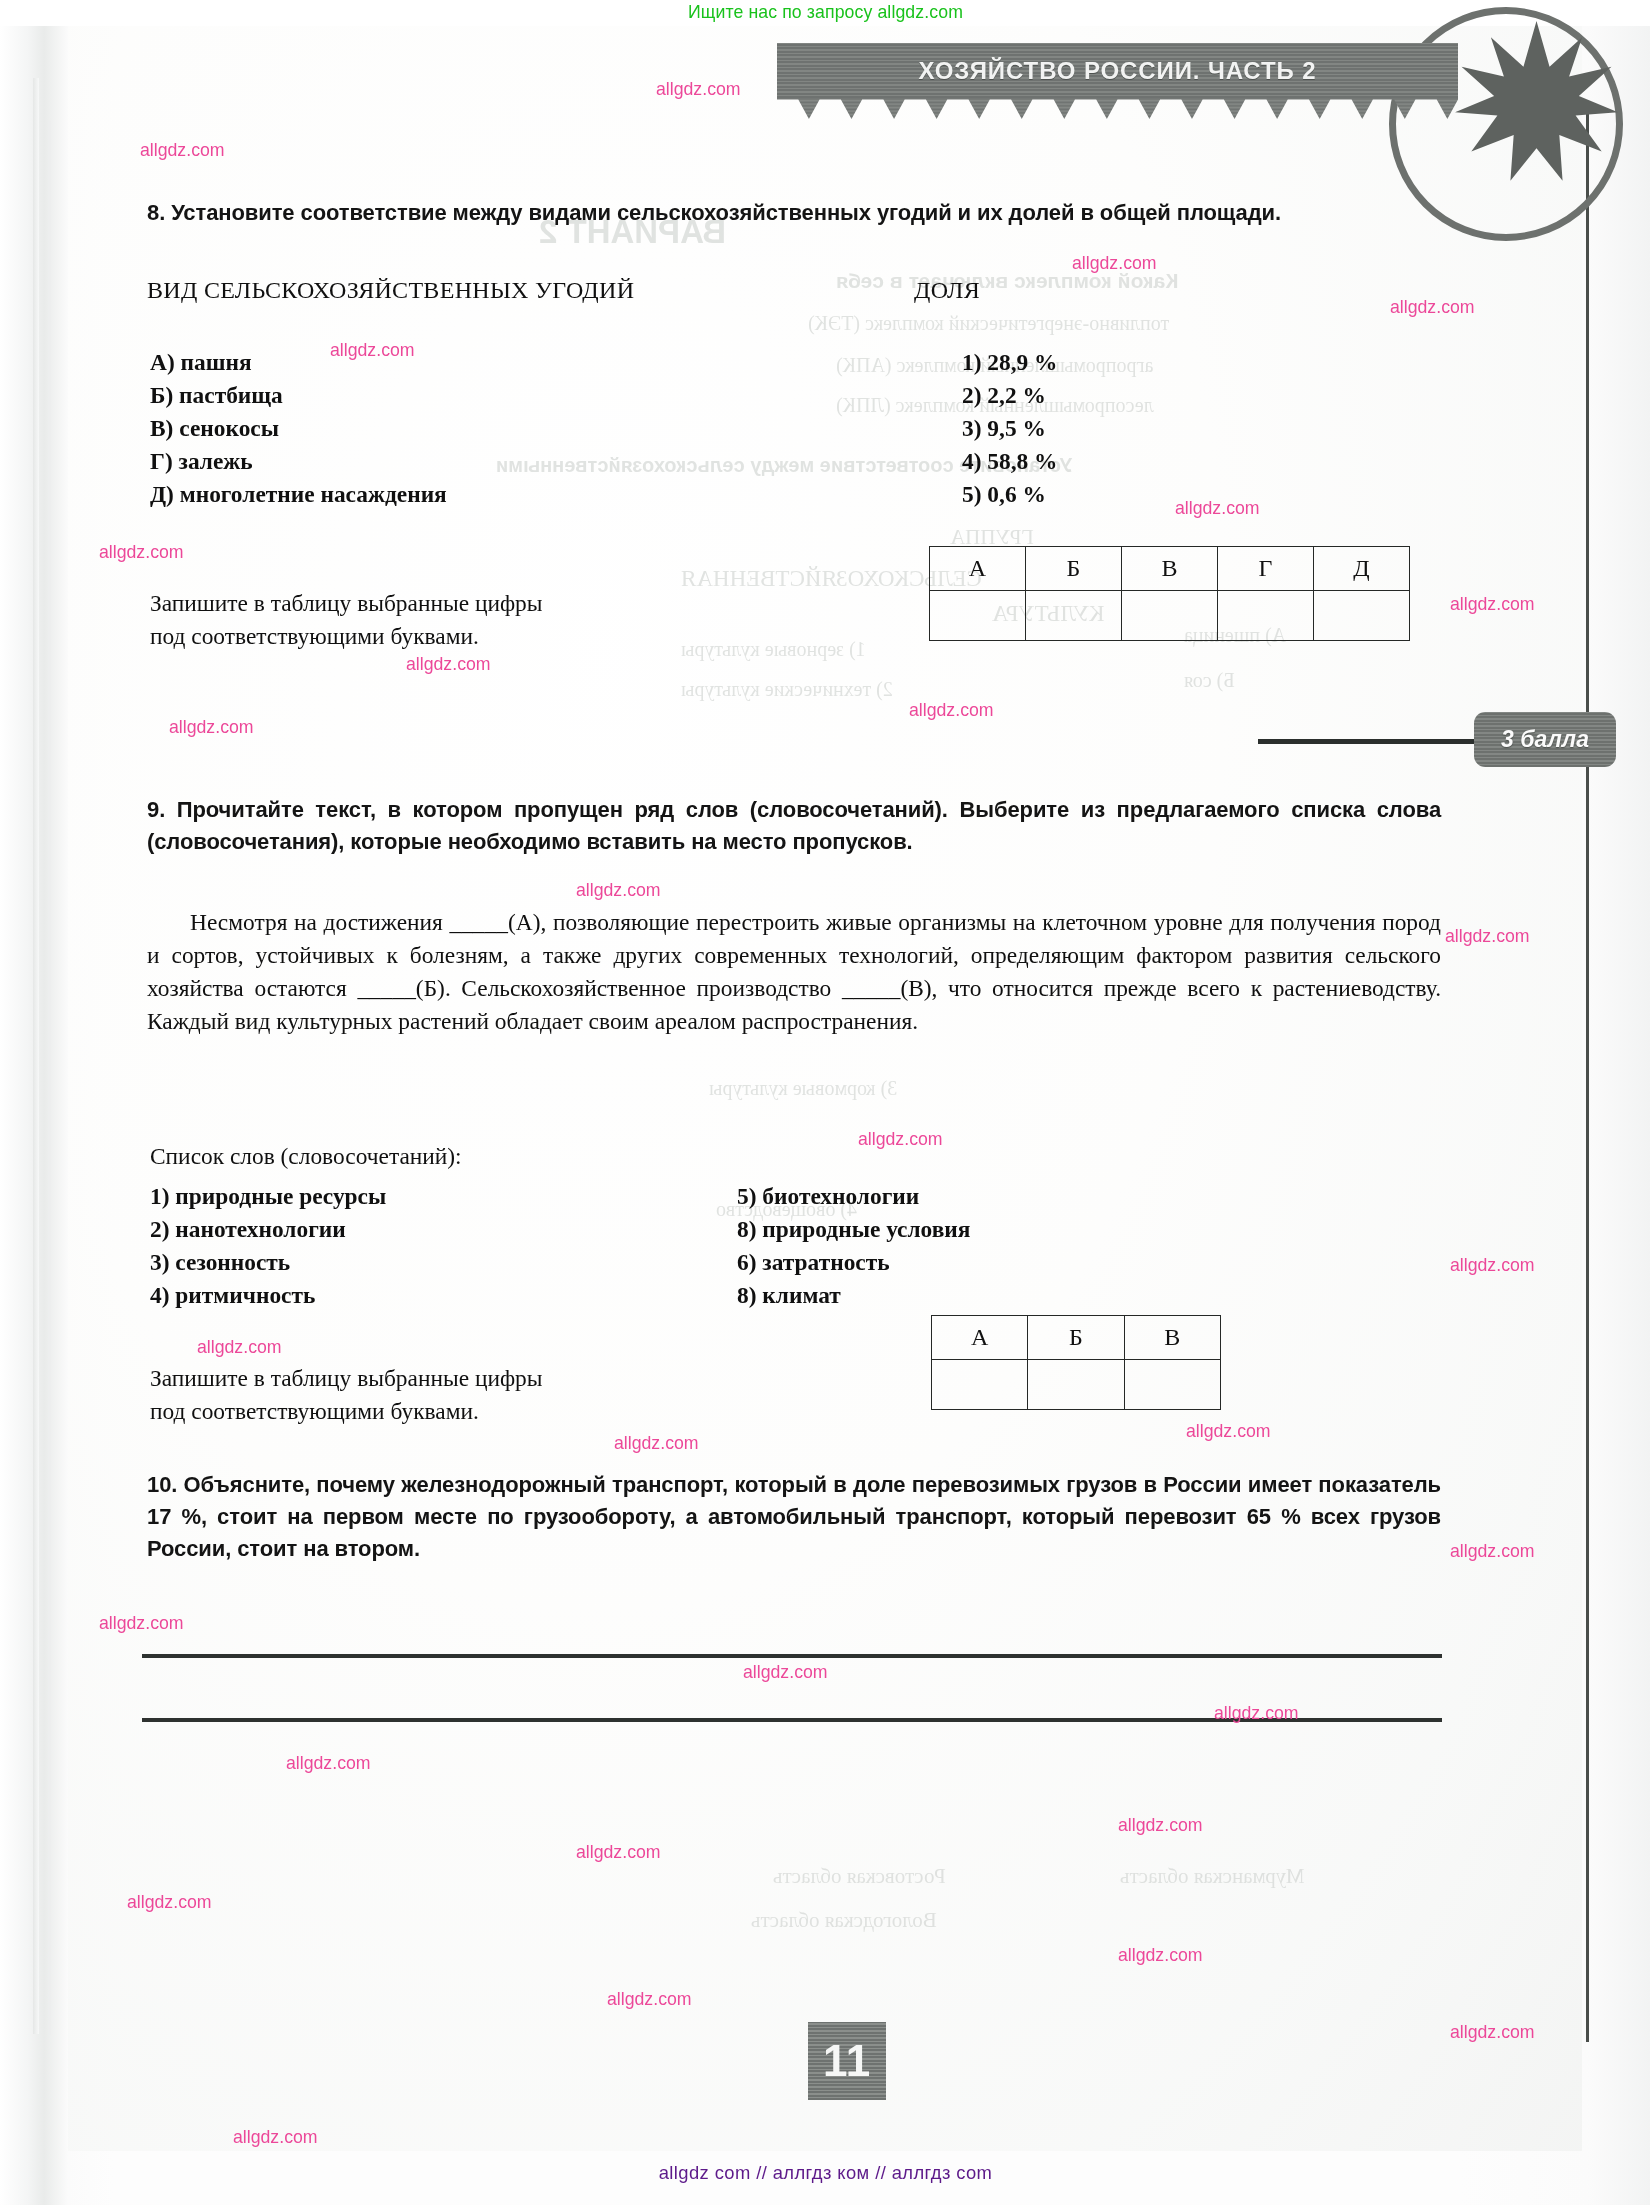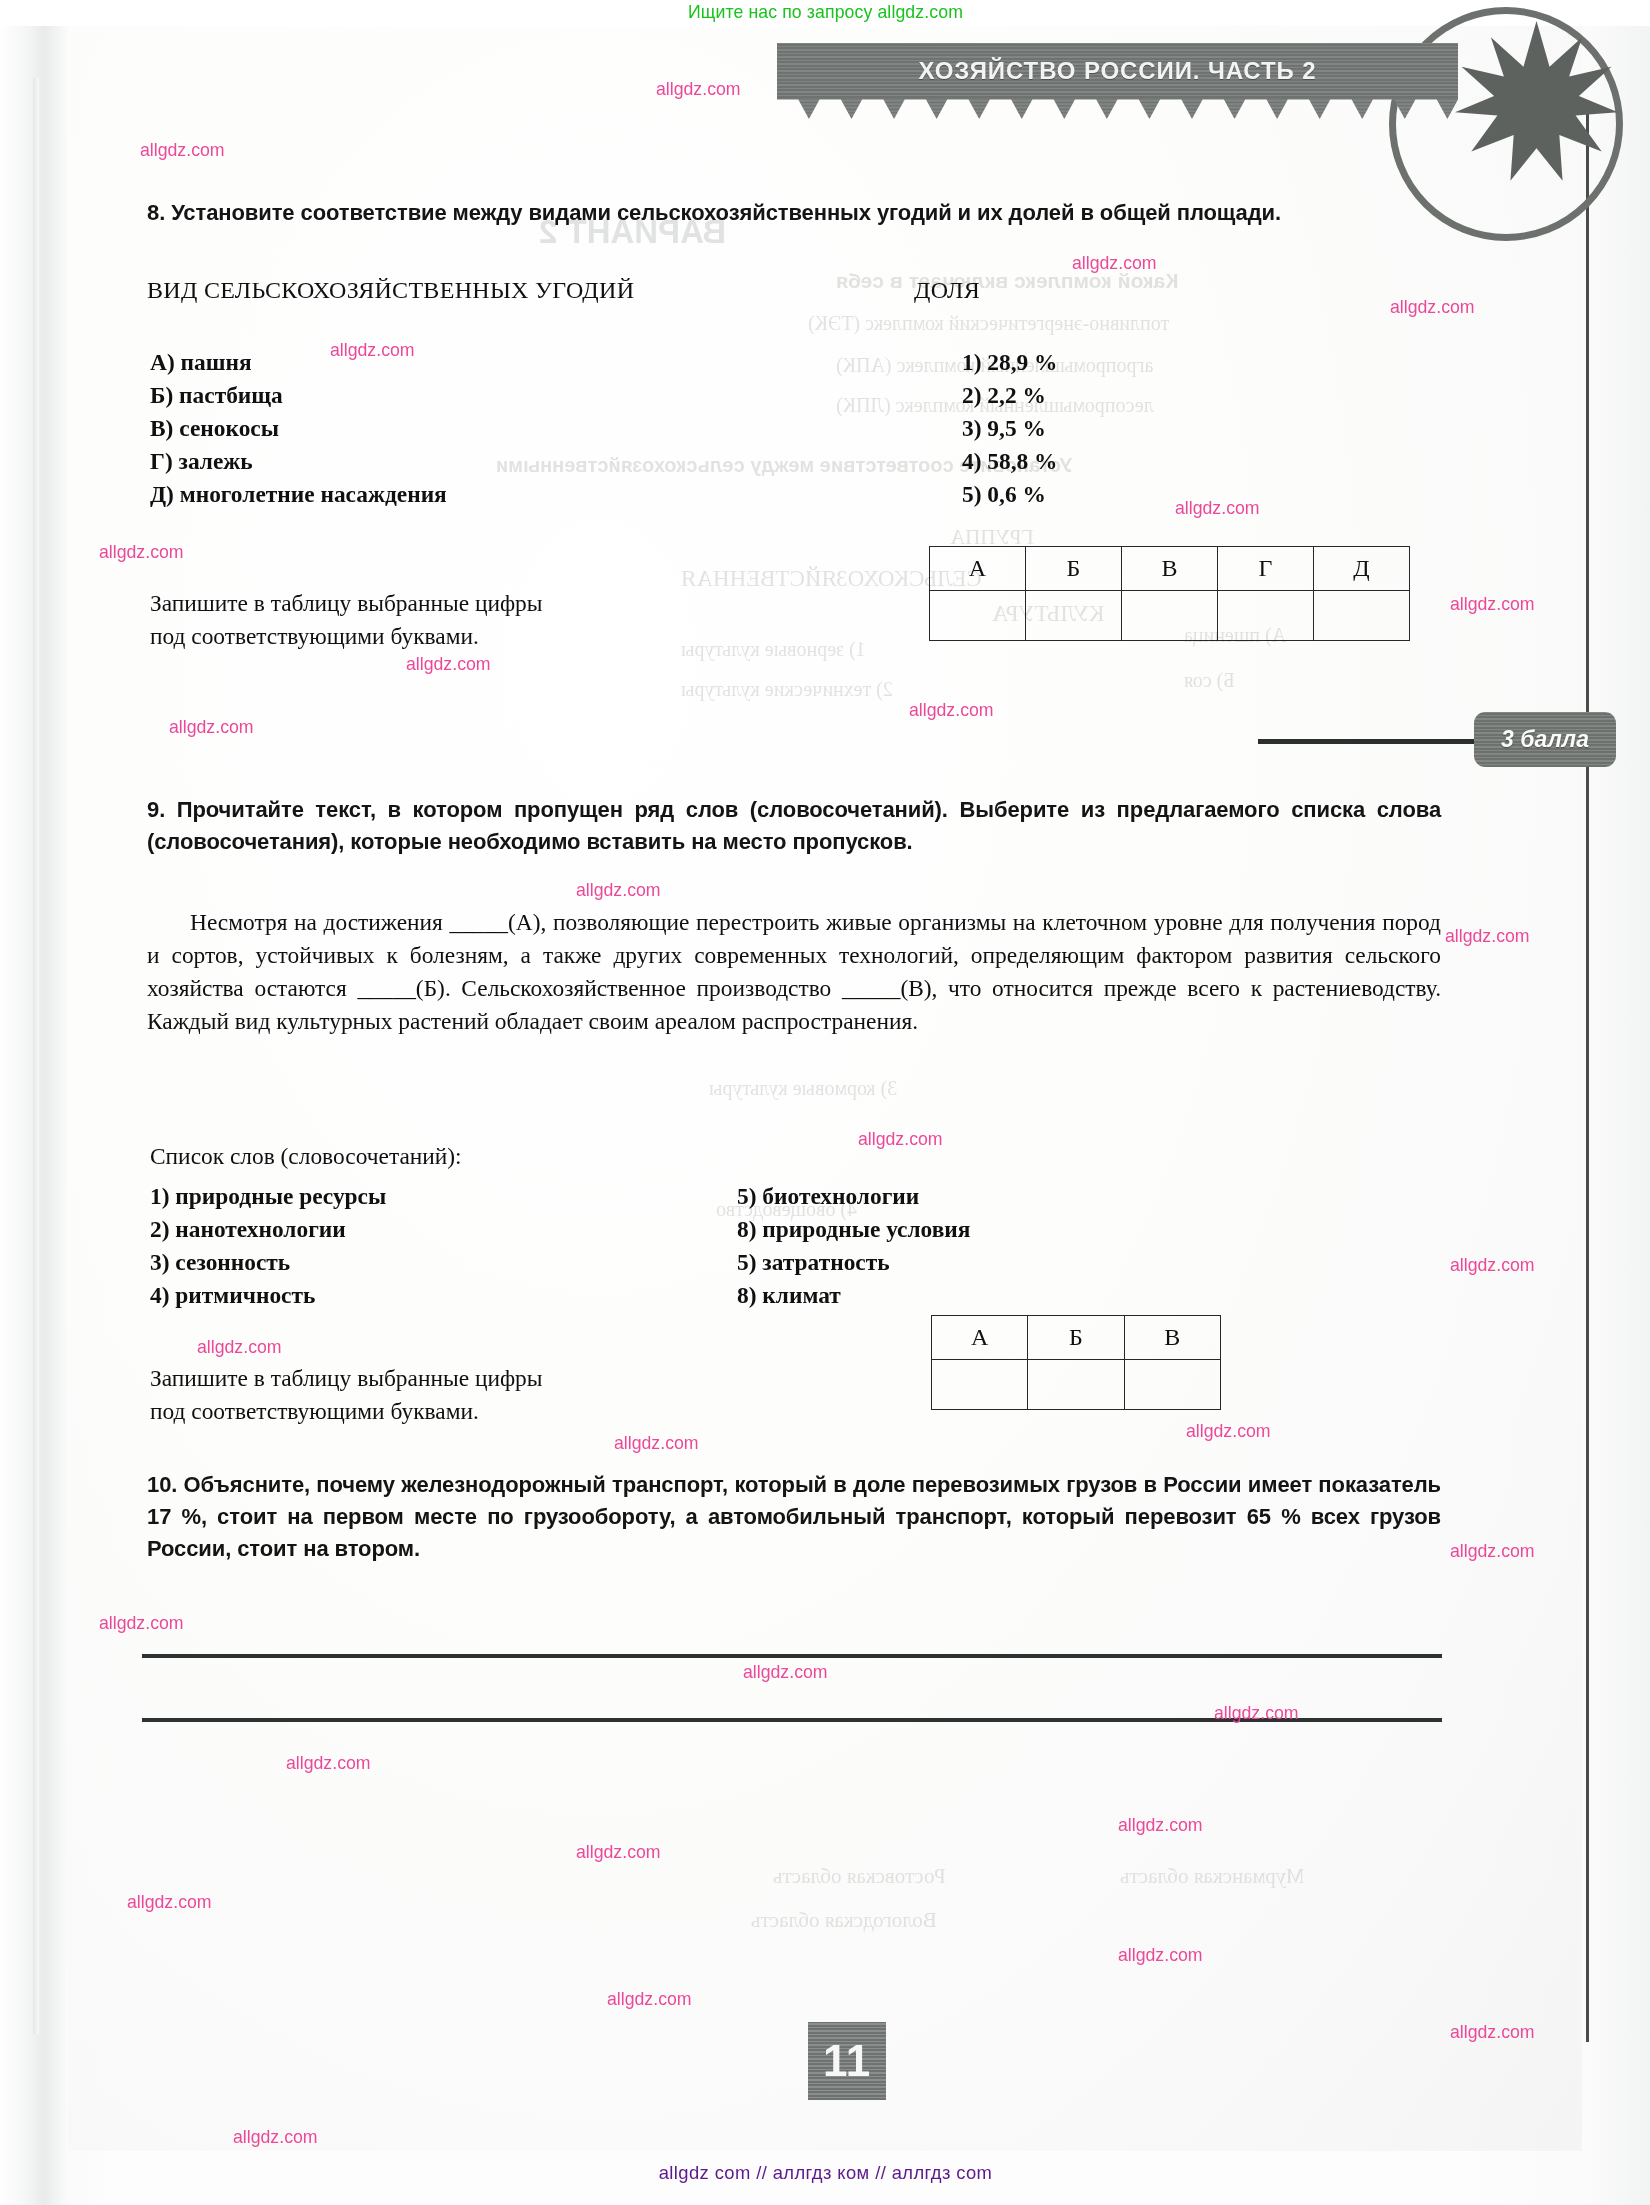--- a/index.html
+++ b/index.html
@@ -312,21 +312,21 @@
   <ul class="plain serif qnum-block" style="left:150px; top:1180px;">
     <li>1)  природные ресурсы</li>
     <li>2)  нанотехнологии</li>
     <li>3)  сезонность</li>
     <li>4)  ритмичность</li>
   </ul>
 
   <ul class="plain serif qnum-block" style="left:737px; top:1180px;">
     <li>5)  биотехнологии</li>
     <li>8)  природные условия</li>
-    <li>5)  затратность</li>
+    <li>6)  затратность</li>
     <li>8)  климат</li>
   </ul>
 
   <div class="qnum-block serif" style="left:150px; top:1362px; width:539px;">
     <div>Запишите в таблицу выбранные цифры</div>
     <div>под соответствующими буквами.</div>
   </div>
 
   <table class="ans" style="position:absolute; left:931px; top:1315px; width:290px;">
     <tbody>

